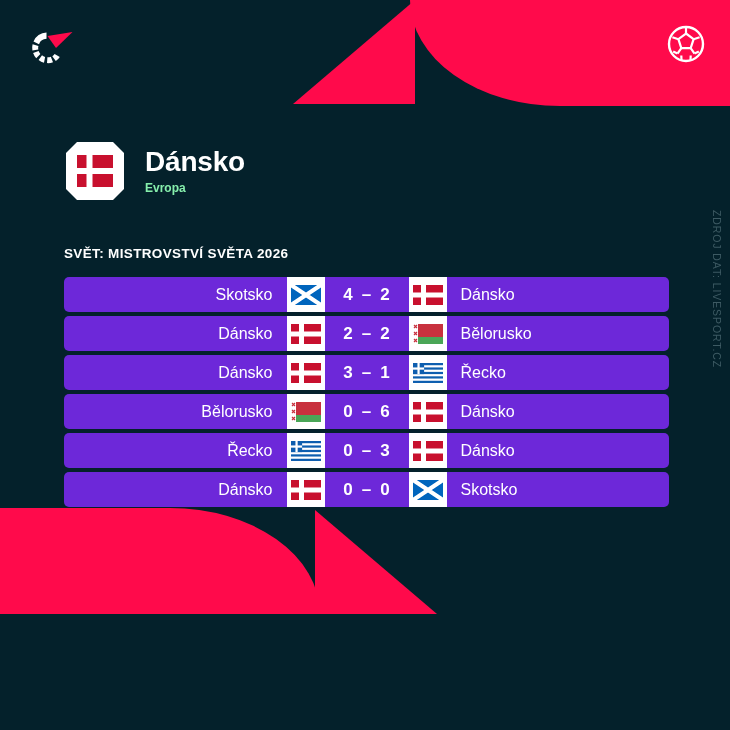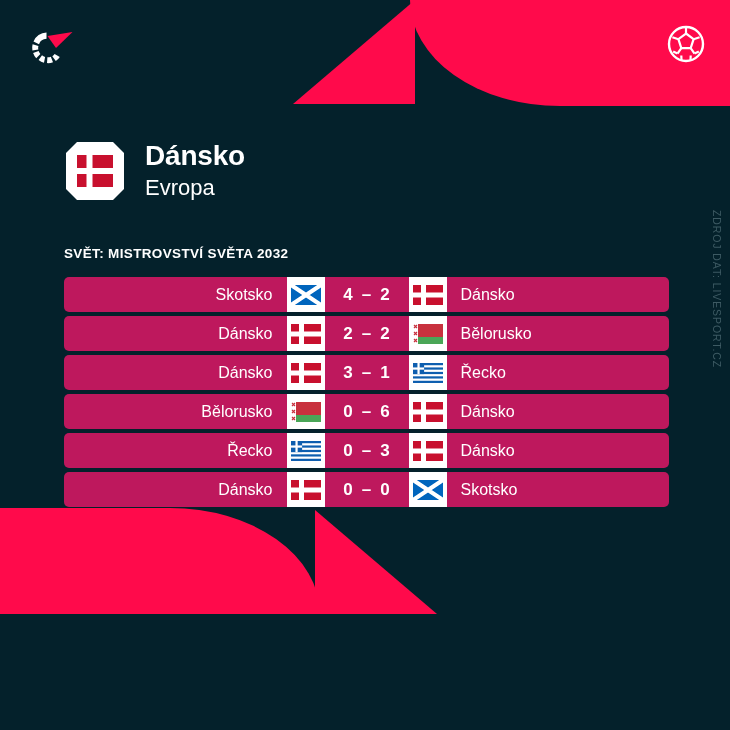--- a/index.html
+++ b/index.html
@@ -99,23 +99,23 @@
   }
   .team-text { display: flex; flex-direction: column; gap: 3px; }
   .team-name {
     font-size: 28px;
     font-weight: bold;
     color: #ffffff;
     letter-spacing: -0.2px;
     line-height: 1.1;
   }
   .team-region {
-    font-size: 22px;
-    font-weight: normal;
-    color: #ffffff;
+    font-size: 12px;
+    font-weight: bold;
+    color: #86efac;
     line-height: 1.2;
   }
 
   
   .competition {
     position: absolute;
     top: 246px;
     left: 64px;
     font-size: 13.5px;
     font-weight: bold;
@@ -131,21 +131,21 @@
     left: 64px;
     width: 605px;
     display: flex;
     flex-direction: column;
     gap: 4px;
     z-index: 3;
   }
   .match-row {
     position: relative;
     height: 35px;
-    background: #be185d;
+    background: #6d28d9;
     border-radius: 5px;
     display: flex;
     align-items: stretch;
     overflow: hidden;
   }
   .team-home {
     flex: 1 1 0;
     display: flex;
     align-items: center;
     justify-content: flex-end;
@@ -241,21 +241,21 @@
         <rect x="22.5" y="15" width="6" height="32" fill="#ffffff"></rect>
         <rect x="13" y="28" width="36" height="6" fill="#ffffff"></rect>
       </svg>
     </div>
     <div class="team-text">
       <div class="team-name">Dánsko</div>
       <div class="team-region">Evropa</div>
     </div>
   </div>
 
-  <div class="competition">SVĚT: MISTROVSTVÍ SVĚTA 2032</div>
+  <div class="competition">SVĚT: MISTROVSTVÍ SVĚTA 2026</div>
 
   <div class="match-list">
 
     <div class="match-row">
       <div class="team-home">Skotsko</div>
       <div class="flag-cell">
         <svg viewBox="0 0 30 20" width="30" height="20">
             <rect width="30" height="20" fill="#0065bd"></rect>
             <path d="M0,0 L30,20 M30,0 L0,20" stroke="#ffffff" stroke-width="4.2"></path>
           </svg>

